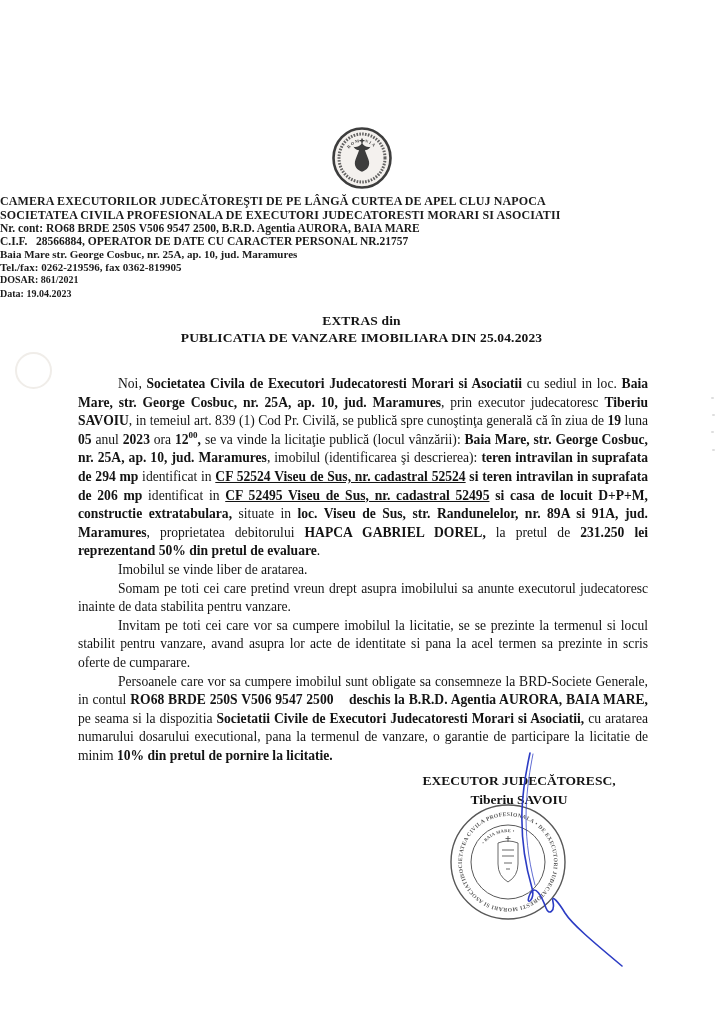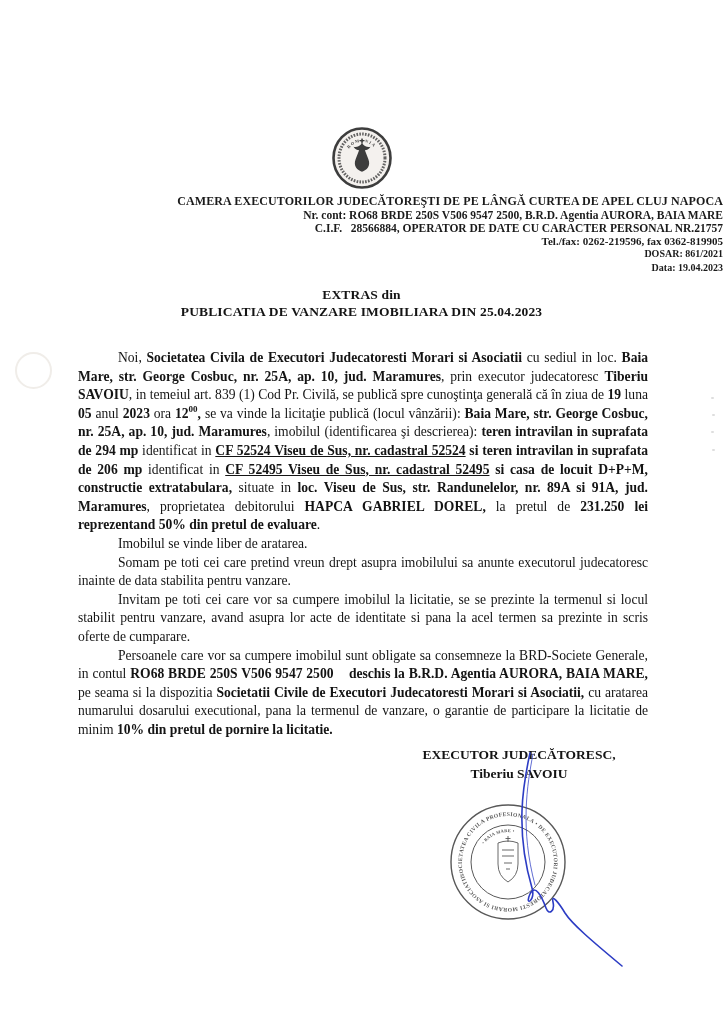--- a/index.html
+++ b/index.html
@@ -1,21 +1,21 @@
 <!DOCTYPE html>
 <html><head>
 <meta charset="utf-8">
 <style>
   html,body{margin:0;padding:0;background:#ffffff;}
   .page{position:relative;width:723px;height:1024px;background:#ffffff;
         font-family:"Liberation Serif",serif;color:#141414;overflow:hidden;}
 
   
   .seal-wrap{display:block;margin:126px auto 5px auto;width:62px;height:64px;}
-  .hdr{text-align:right;font-weight:bold;color:#1b1b1b;padding-left:48px;}
+  .hdr{text-align:left;font-weight:bold;color:#1b1b1b;}
   .h-a{font-size:12px;line-height:13.5px;letter-spacing:.1px;}
   .h-b{font-size:11.5px;line-height:13px;}
   .h-c{font-size:11px;line-height:12.5px;}
   .h-d{font-size:10px;line-height:13.5px;}
 
   
   .title{margin-top:13px;text-align:center;font-weight:bold;}
   .t-line{font-size:13.5px;line-height:16.5px;letter-spacing:.15px;}
 
   
@@ -57,22 +57,24 @@
     </text>
     <g fill="#3d3d3d">
       <path d="M31 17 c-2 3.5 -5.5 4.5 -8.5 3.8 c1.8 2.6 3.8 3.4 5.6 3.4 l-3.4 8.8 c-2.8 7.4 1.6 11 6.3 12.8 c4.7 -1.8 9.1 -5.4 6.3 -12.8 l-3.4 -8.8 c1.8 0 3.8 -0.8 5.6 -3.4 c-3 0.7 -6.5 -0.3 -8.5 -3.8 z"></path>
       <rect x="30.3" y="12.5" width="1.4" height="5"></rect>
       <rect x="28.5" y="14" width="5" height="1.2"></rect>
     </g>
   </svg>
 
   <div class="hdr">
     <div class="h-a">CAMERA EXECUTORILOR JUDECĂTOREŞTI DE PE LÂNGĂ CURTEA DE APEL CLUJ NAPOCA</div>
+    <div class="h-a">SOCIETATEA CIVILA PROFESIONALA DE EXECUTORI JUDECATORESTI MORARI SI ASOCIATII</div>
     <div class="h-b">Nr. cont: RO68 BRDE 250S V506 9547 2500, B.R.D. Agentia AURORA, BAIA MARE</div>
     <div class="h-b">C.I.F. &nbsp; 28566884, OPERATOR DE DATE CU CARACTER PERSONAL NR.21757</div>
+    <div class="h-c">Baia Mare str. George Cosbuc, nr. 25A, ap. 10, jud. Maramures</div>
     <div class="h-c">Tel./fax: 0262-219596, fax 0362-819905</div>
     <div class="h-d">DOSAR: 861/2021</div>
     <div class="h-d">Data: 19.04.2023</div>
   </div>
 
   <div class="title">
     <div class="t-line">EXTRAS din</div>
     <div class="t-line">PUBLICATIA DE VANZARE IMOBILIARA DIN 25.04.2023</div>
   </div>
 

